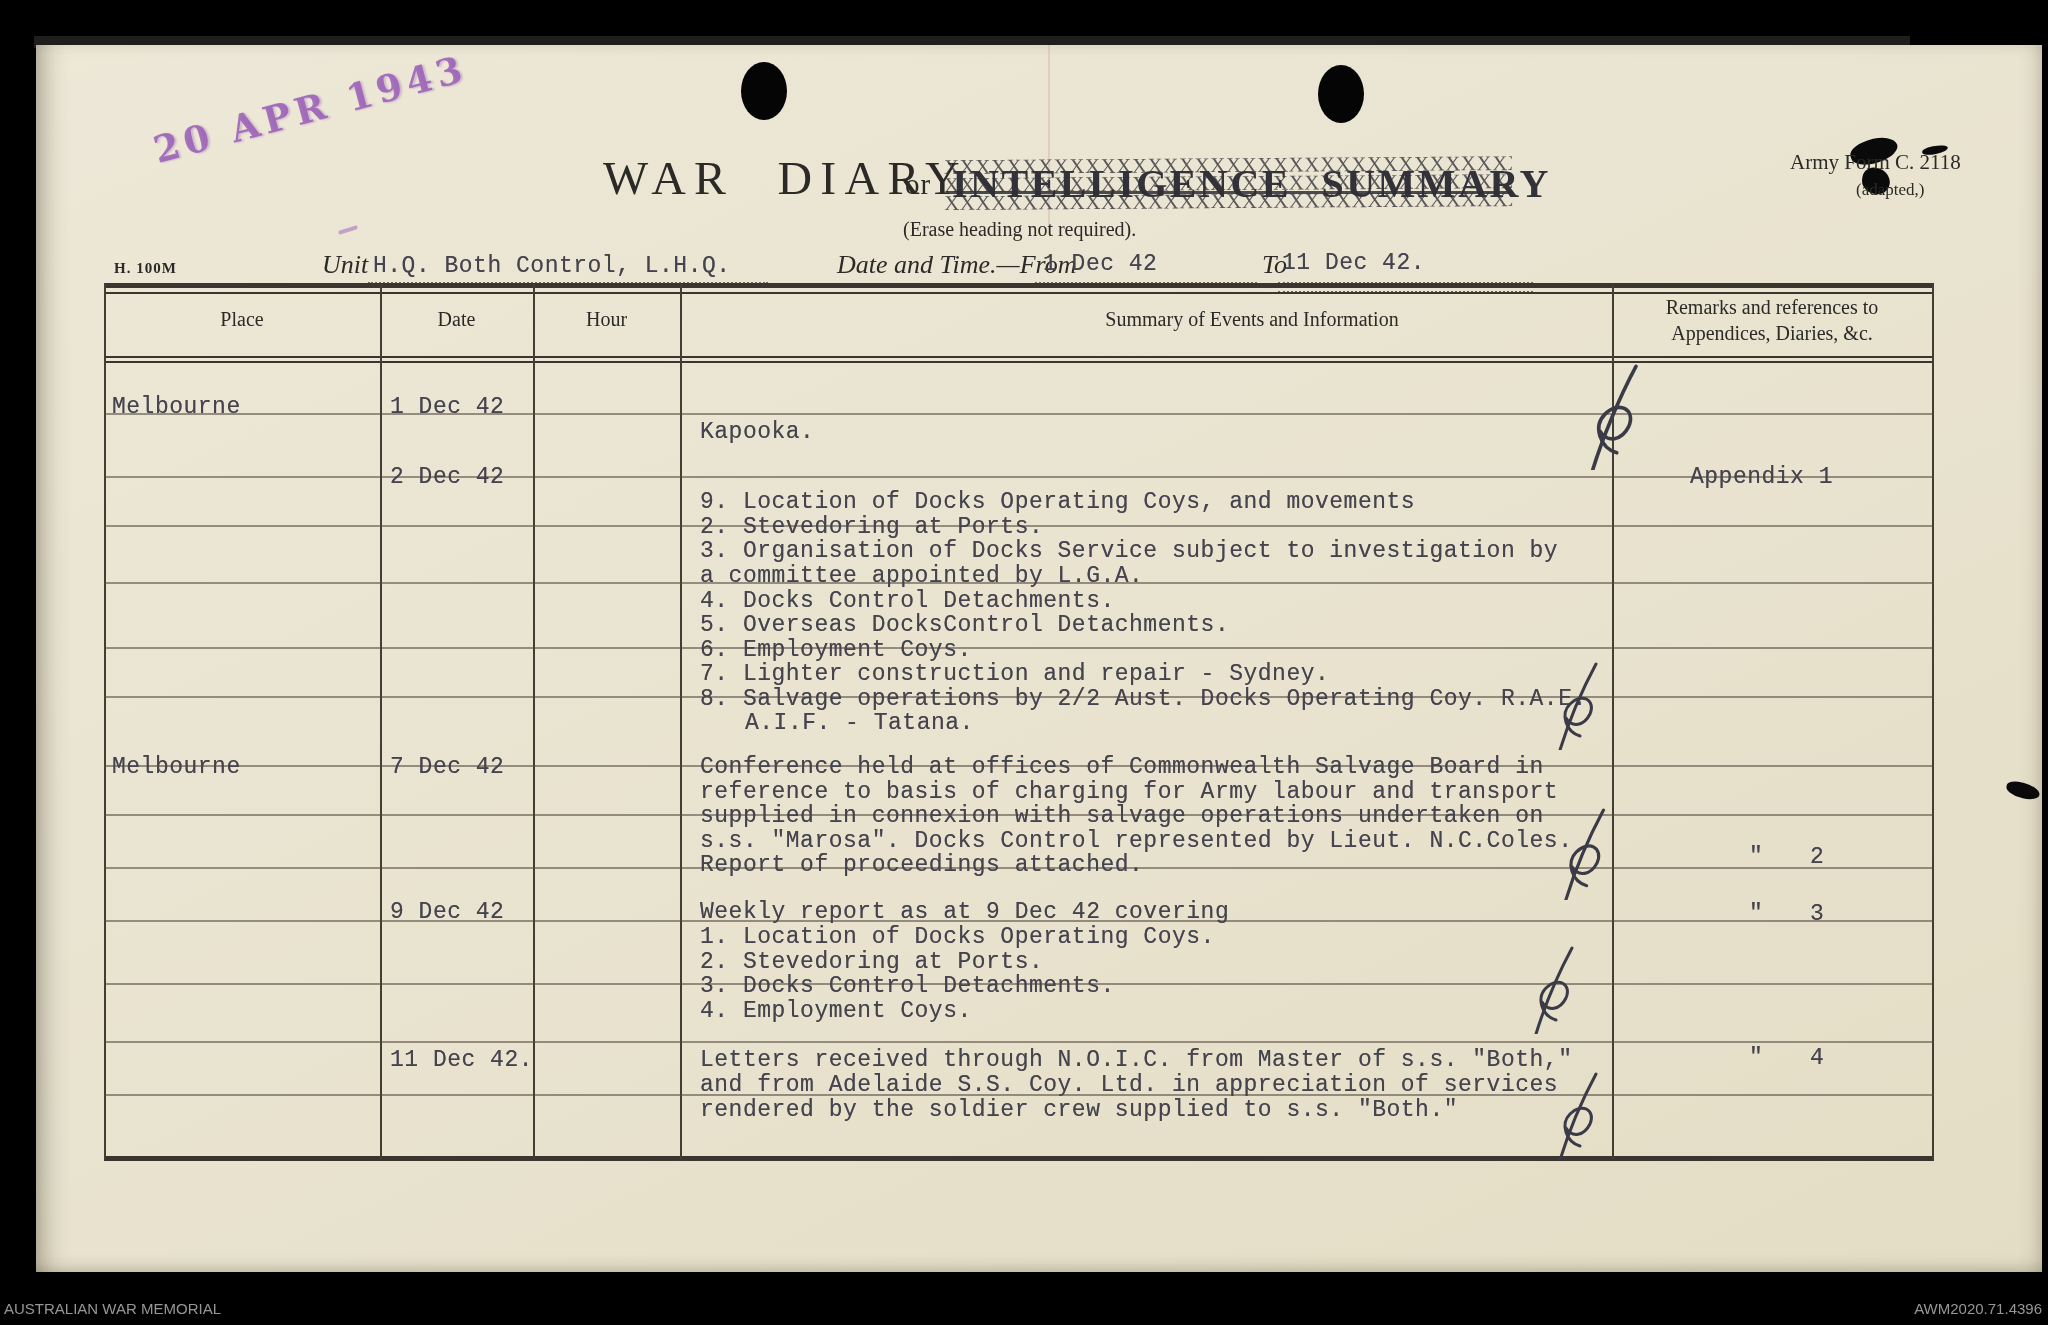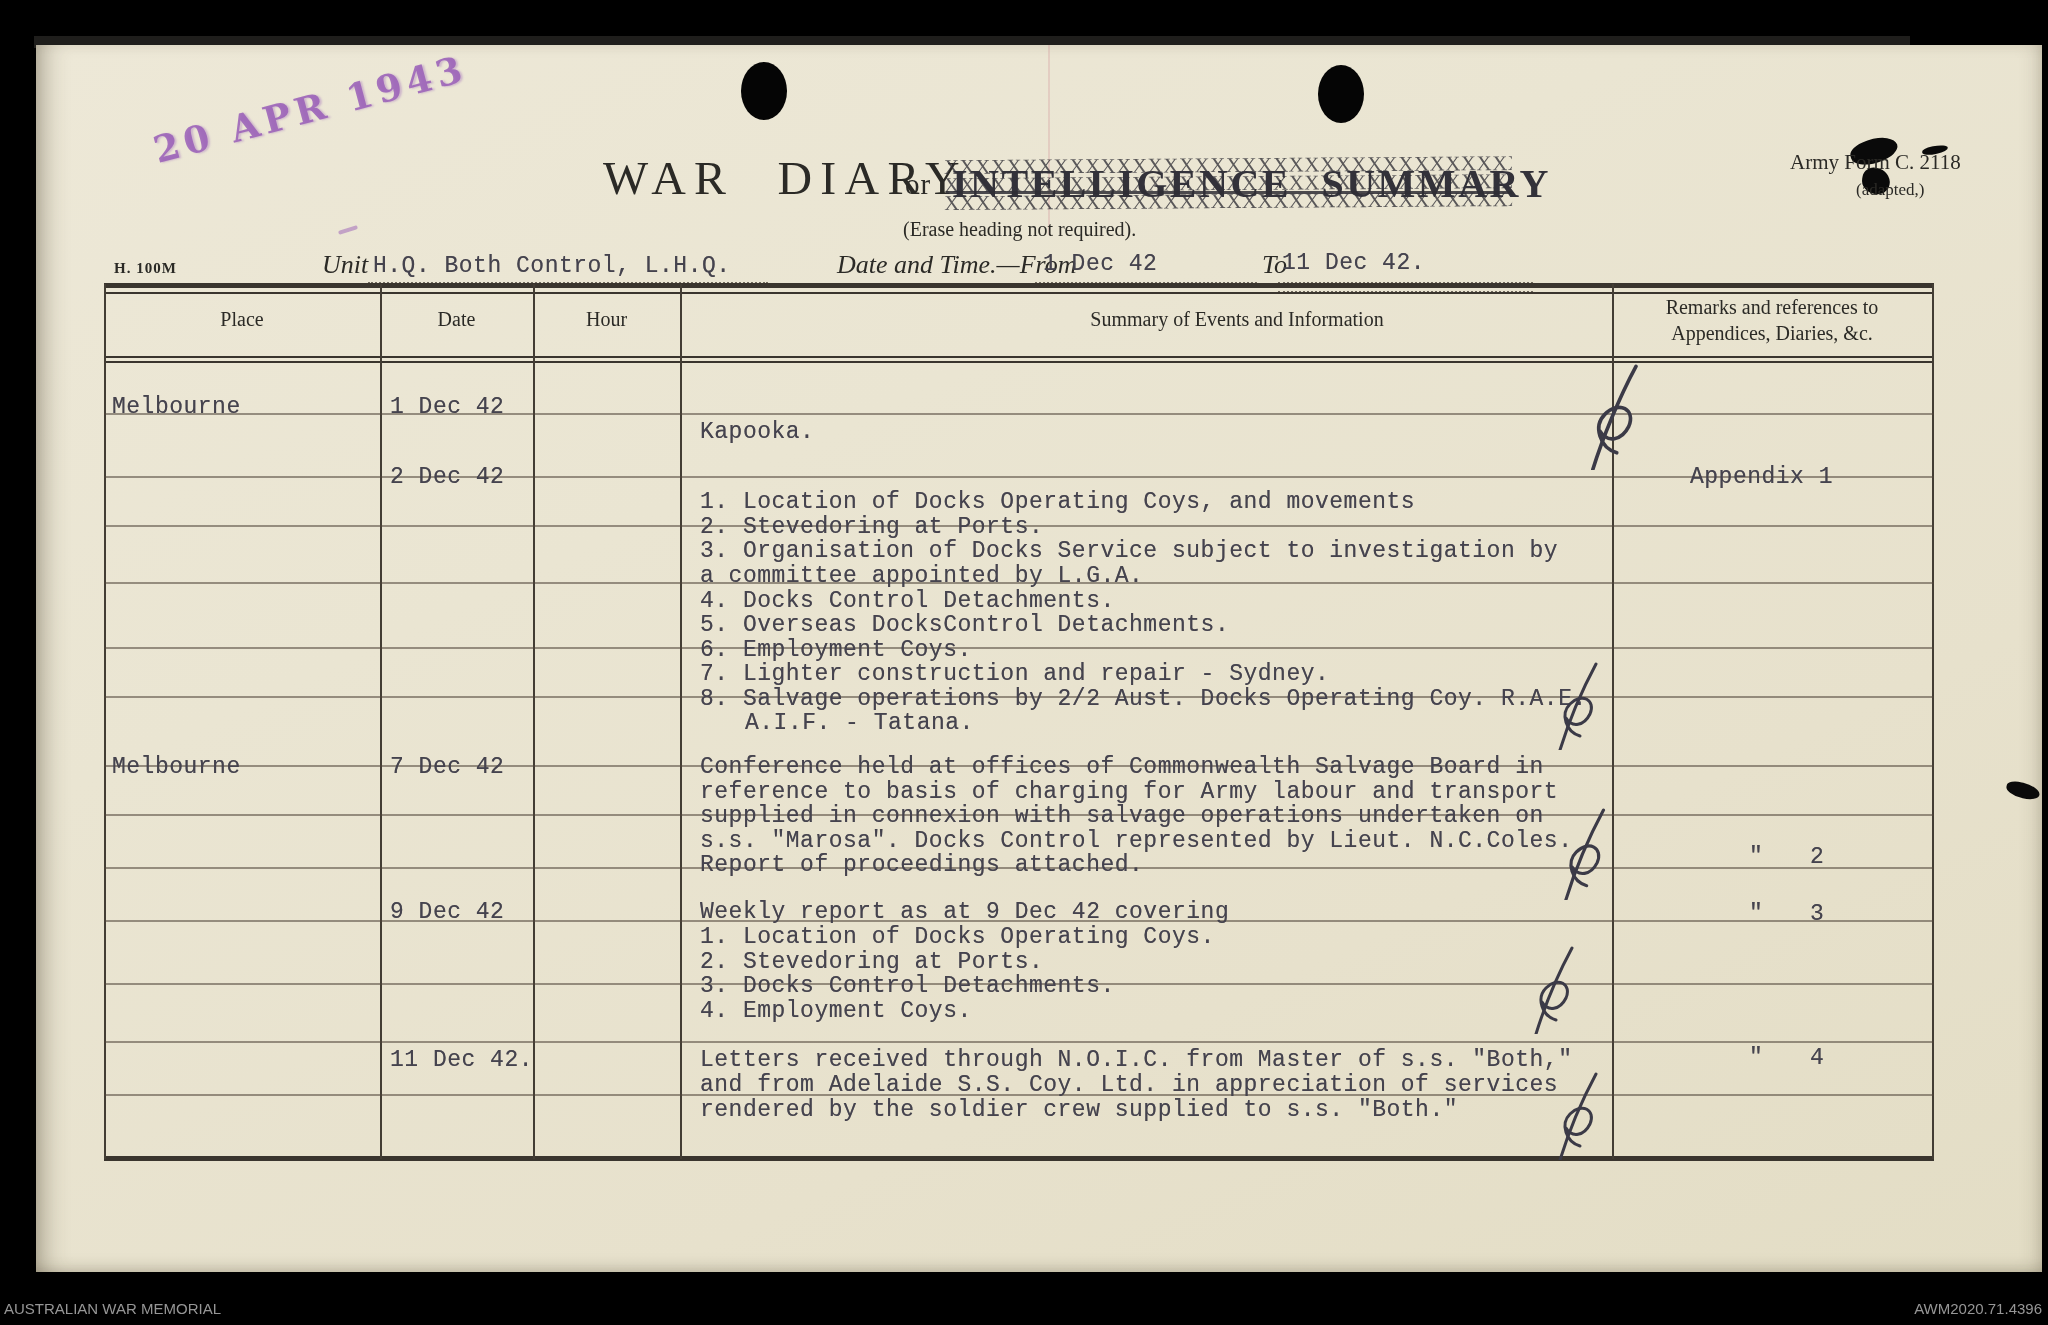--- a/index.html
+++ b/index.html
@@ -107,21 +107,21 @@
   <div class="vline" style="left:104px;"></div>
   <div class="vline" style="left:380px;"></div>
   <div class="vline" style="left:533px;"></div>
   <div class="vline" style="left:680px;"></div>
   <div class="vline" style="left:1612px;"></div>
   <div class="vline" style="left:1932px;"></div>
 
   <div class="printed col-head" style="left:104px;top:308px;width:276px;">Place</div>
   <div class="printed col-head" style="left:380px;top:308px;width:153px;">Date</div>
   <div class="printed col-head" style="left:533px;top:308px;width:147px;">Hour</div>
-  <div class="printed col-head" style="left:693px;top:308px;width:1088px;">Summary of Events and Information</div>
+  <div class="printed col-head" style="left:708px;top:308px;width:1088px;">Summary of Events and Information</div>
   <div class="printed col-head" style="left:1612px;top:296px;width:320px;">Remarks and references to</div>
   <div class="printed col-head" style="left:1612px;top:322px;width:320px;">Appendices, Diaries, &amp;c.</div>
 
   <div class="footer-text" style="left:4px;">AUSTRALIAN WAR MEMORIAL</div>
   <div class="footer-text" style="right:6px;">AWM2020.71.4396</div>
 <div class="rule" style="top: 413px;"></div>
     <div class="rule" style="top: 476px;"></div>
     <div class="rule" style="top: 525px;"></div>
     <div class="rule" style="top: 582px;"></div>
     <div class="rule" style="top: 647px;"></div>
@@ -134,21 +134,21 @@
     <div class="rule" style="top: 1041px;"></div>
     <div class="rule" style="top: 1094px;"></div>
     <div class="typed" style="left: 112px; top: 394px;">Melbourne</div>
     <div class="typed" style="left: 390px; top: 394px;">1 Dec 42</div>
     <div class="typed" style="left: 700px; top: 419px;">Kapooka.</div>
     <svg viewBox="0 0 56 88" width="67.2" height="105.6" class="penmark" style="left: 1576px; top: 364px;">
       <path d="M14,88 C22,62 36,28 50,2" fill="none" stroke="#3b3a47" stroke-width="3" stroke-linecap="round"></path>
       <path d="M34,74 C20,70 14,52 24,42 C36,30 50,38 44,52 C38,64 26,66 20,56" fill="none" stroke="#3b3a47" stroke-width="3" stroke-linecap="round"></path>
     </svg>
     <div class="typed" style="left: 390px; top: 464px;">2 Dec 42</div>
-    <div class="typed" style="left: 700px; top: 489px;">1. Location of Docks Operating Coys, and movements</div>
+    <div class="typed" style="left: 700px; top: 489px;">9. Location of Docks Operating Coys, and movements</div>
     <div class="typed" style="left: 700px; top: 514px;">2. Stevedoring at Ports.</div>
     <div class="typed" style="left: 700px; top: 538px;">3. Organisation of Docks Service subject to investigation by</div>
     <div class="typed" style="left: 700px; top: 563px;">a committee appointed by L.G.A.</div>
     <div class="typed" style="left: 700px; top: 588px;">4. Docks Control Detachments.</div>
     <div class="typed" style="left: 700px; top: 612px;">5. Overseas DocksControl Detachments.</div>
     <div class="typed" style="left: 700px; top: 637px;">6. Employment Coys.</div>
     <div class="typed" style="left: 700px; top: 661px;">7. Lighter construction and repair - Sydney.</div>
     <div class="typed" style="left: 700px; top: 686px;">8. Salvage operations by 2/2 Aust. Docks Operating Coy. R.A.E.</div>
     <div class="typed" style="left: 745px; top: 710px;">A.I.F. - Tatana.</div>
     <div class="typed" style="left: 1690px; top: 464px;">Appendix 1</div>

